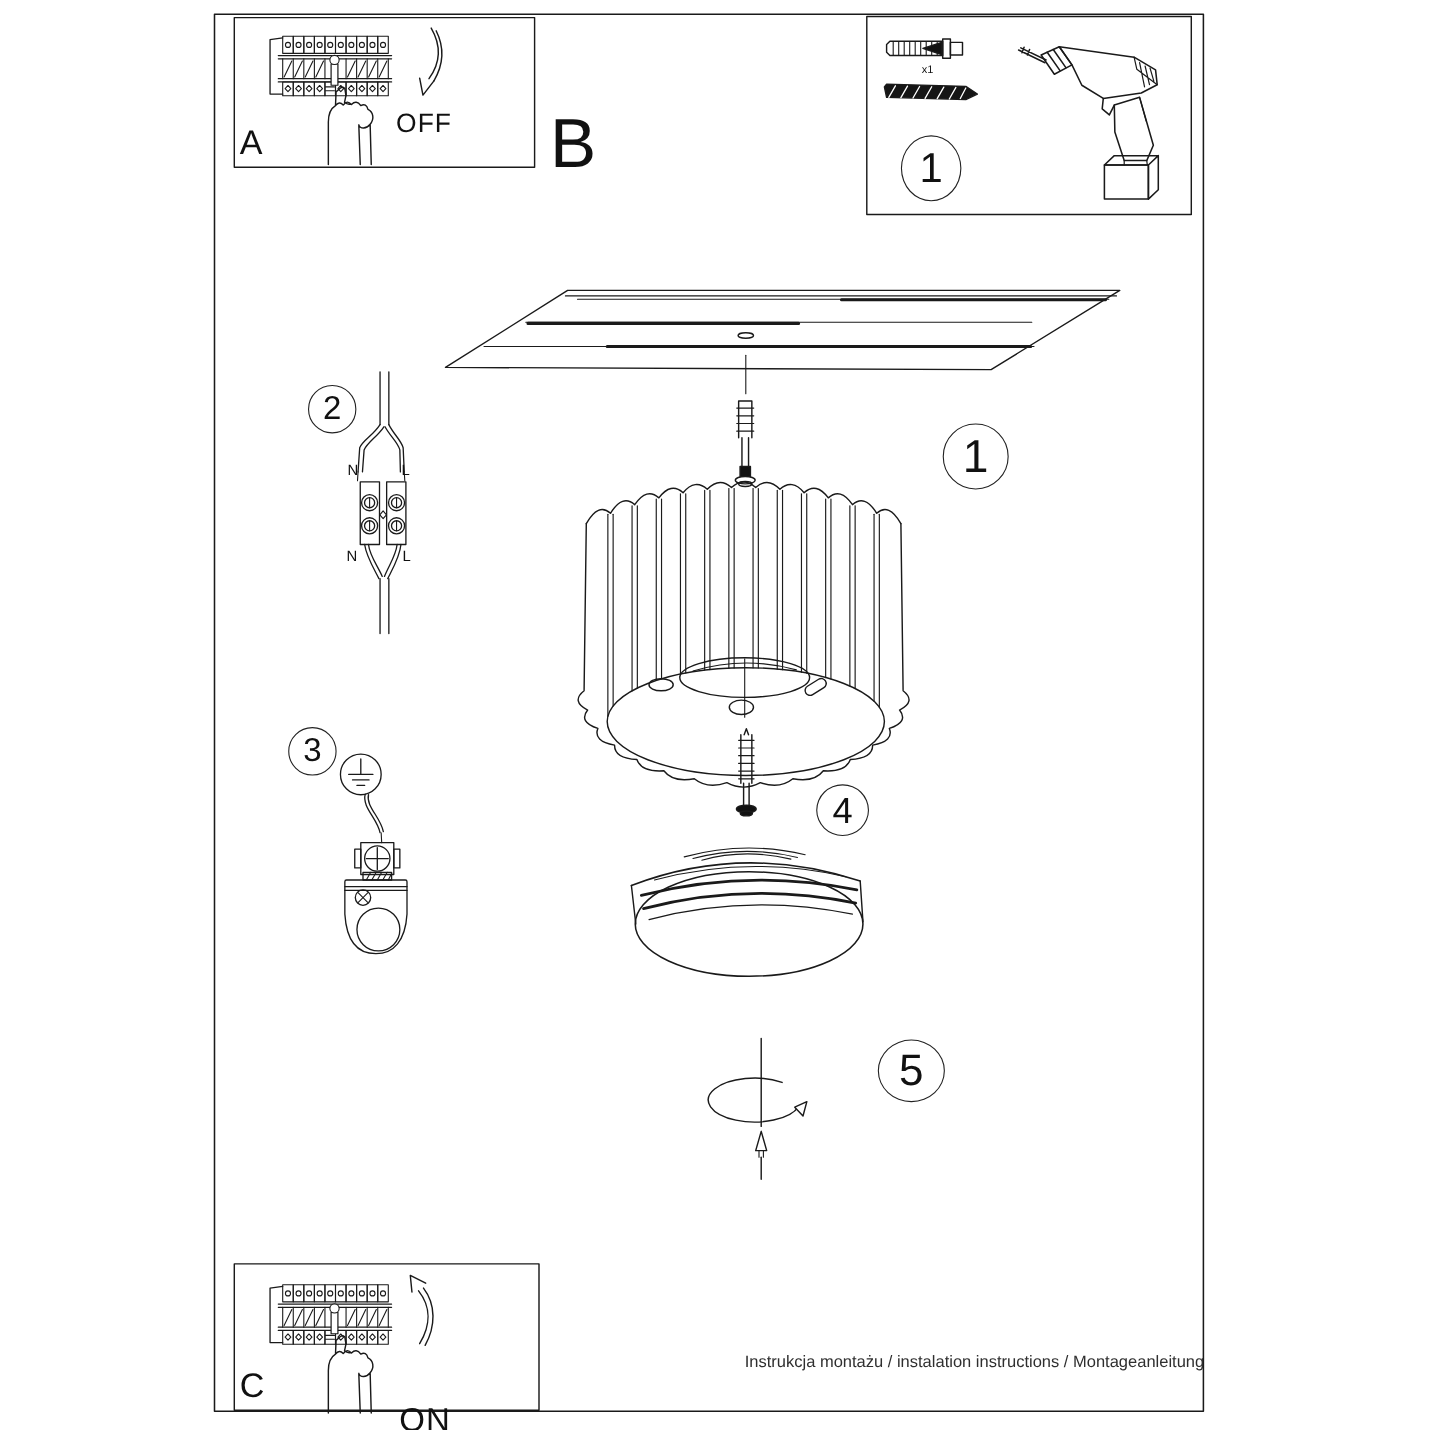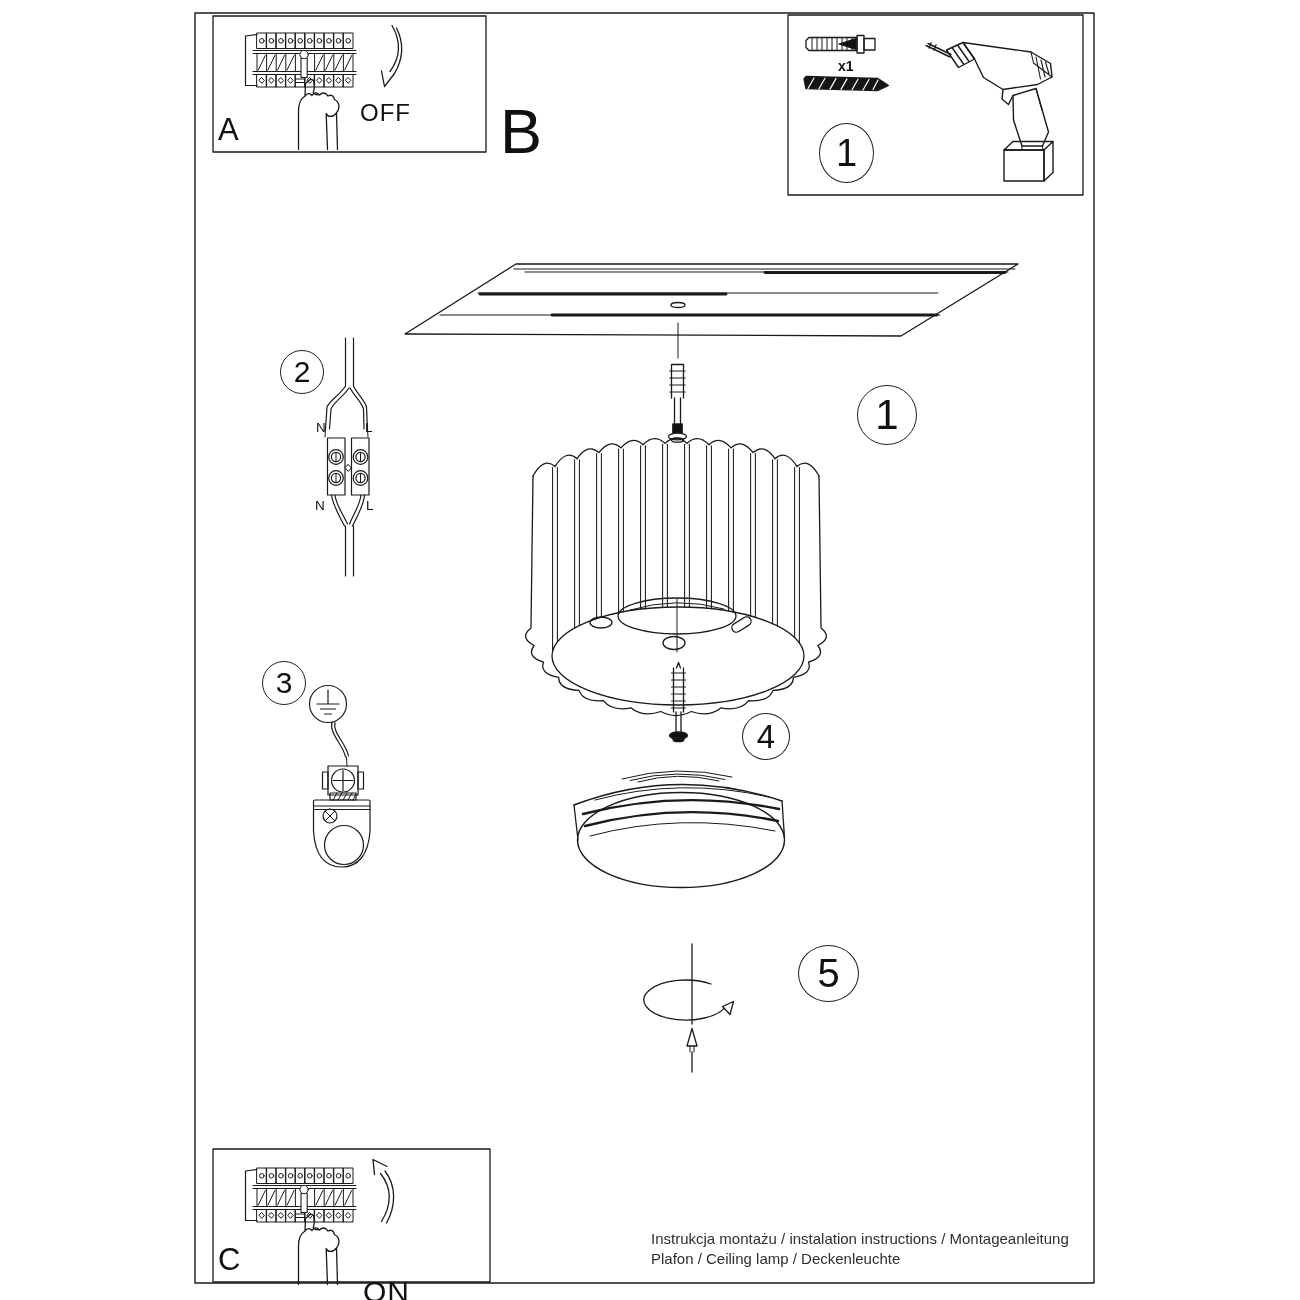--- a/index.html
+++ b/index.html
@@ -8,23 +8,23 @@
   svg{position:absolute;left:0;top:0;}
   .txt{position:absolute;color:#111;white-space:nowrap;}
   .stepnum{position:absolute;border:1.5px solid #222;border-radius:50%;
            display:flex;align-items:center;justify-content:center;
            font-family:"Liberation Sans",sans-serif;color:#111;background:transparent;}
   .letterA{left:218px;top:112px;font-size:31px;}
   .letterB{left:500px;top:95px;font-size:63px;}
   .letterC{left:218px;top:1242px;font-size:31px;}
   .offlbl{left:360px;top:99px;font-size:24px;letter-spacing:1px;}
   .onlbl{left:363px;top:1228px;font-size:30px;letter-spacing:1px;margin-top:47px;}
-  .x1lbl{left:838px;top:58px;font-size:14px;font-weight:bold;}
+  .x1lbl{left:838px;top:58px;font-size:10px;}
   .wirelbl{font-size:13.5px;}
-  .footer{left:651px;top:1229px;font-size:15px;line-height:20px;color:#2f2f2f;white-space:nowrap;}
+  .footer{left:677px;top:1229px;font-size:15px;line-height:20px;color:#2f2f2f;white-space:nowrap;}
 </style>
 </head>
 <body>
 
 <div class="page">
 
 <svg id="art" width="1300" height="1300" viewBox="0 0 1300 1300" xmlns="http://www.w3.org/2000/svg" xmlns:xlink="http://www.w3.org/1999/xlink" fill="none" stroke="#1a1a1a" stroke-width="1.3" stroke-linecap="round" stroke-linejoin="round">
 
   <rect x="195" y="13" width="899" height="1270" stroke-width="1.4"></rect>
 
@@ -292,16 +292,15 @@
       <span>5</span>
     </div>
 
 <div class="txt wirelbl" style="left:316px;top:420px;">N</div>
 <div class="txt wirelbl" style="left:365px;top:420px;">L</div>
 <div class="txt wirelbl" style="left:315px;top:498px;">N</div>
 <div class="txt wirelbl" style="left:366px;top:498px;">L</div>
 
 <div class="txt footer">
   <div>Instrukcja montażu / instalation instructions / Montageanleitung</div>
-  <div>Plafon / Ceiling lamp / Deckenleuchte</div>
 </div>
 
 </div>
 
 </body></html>

